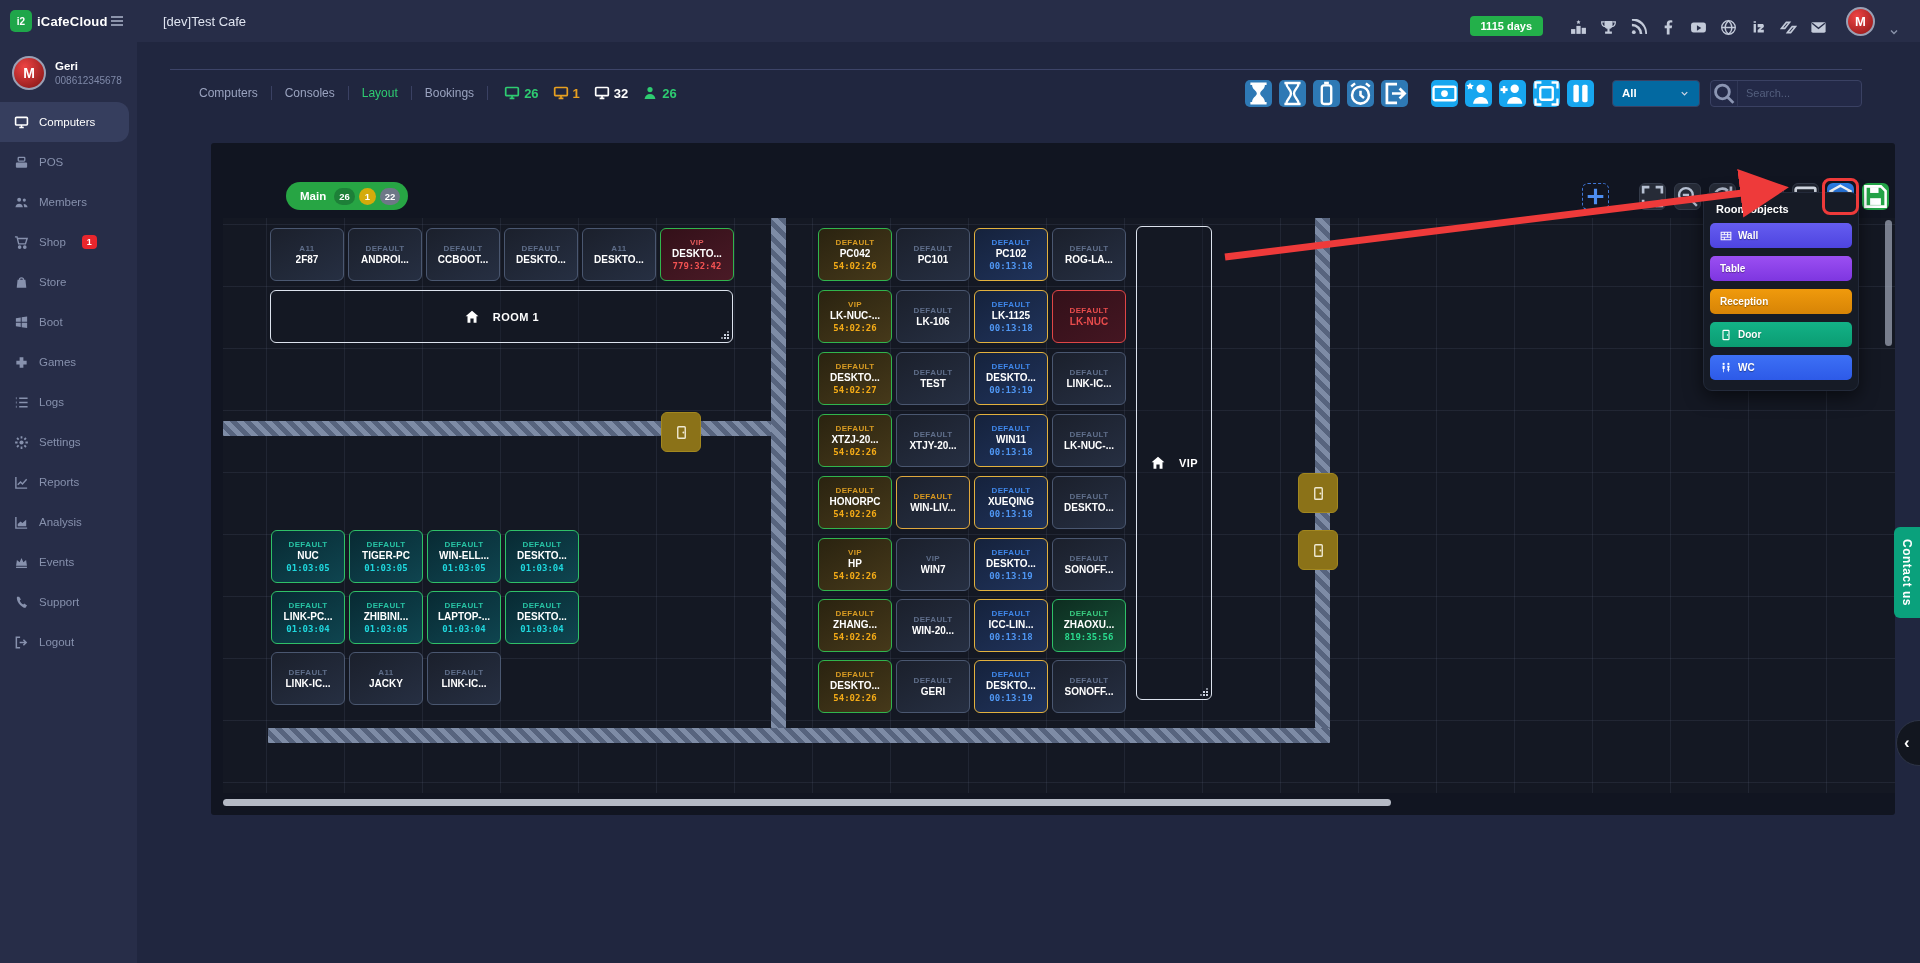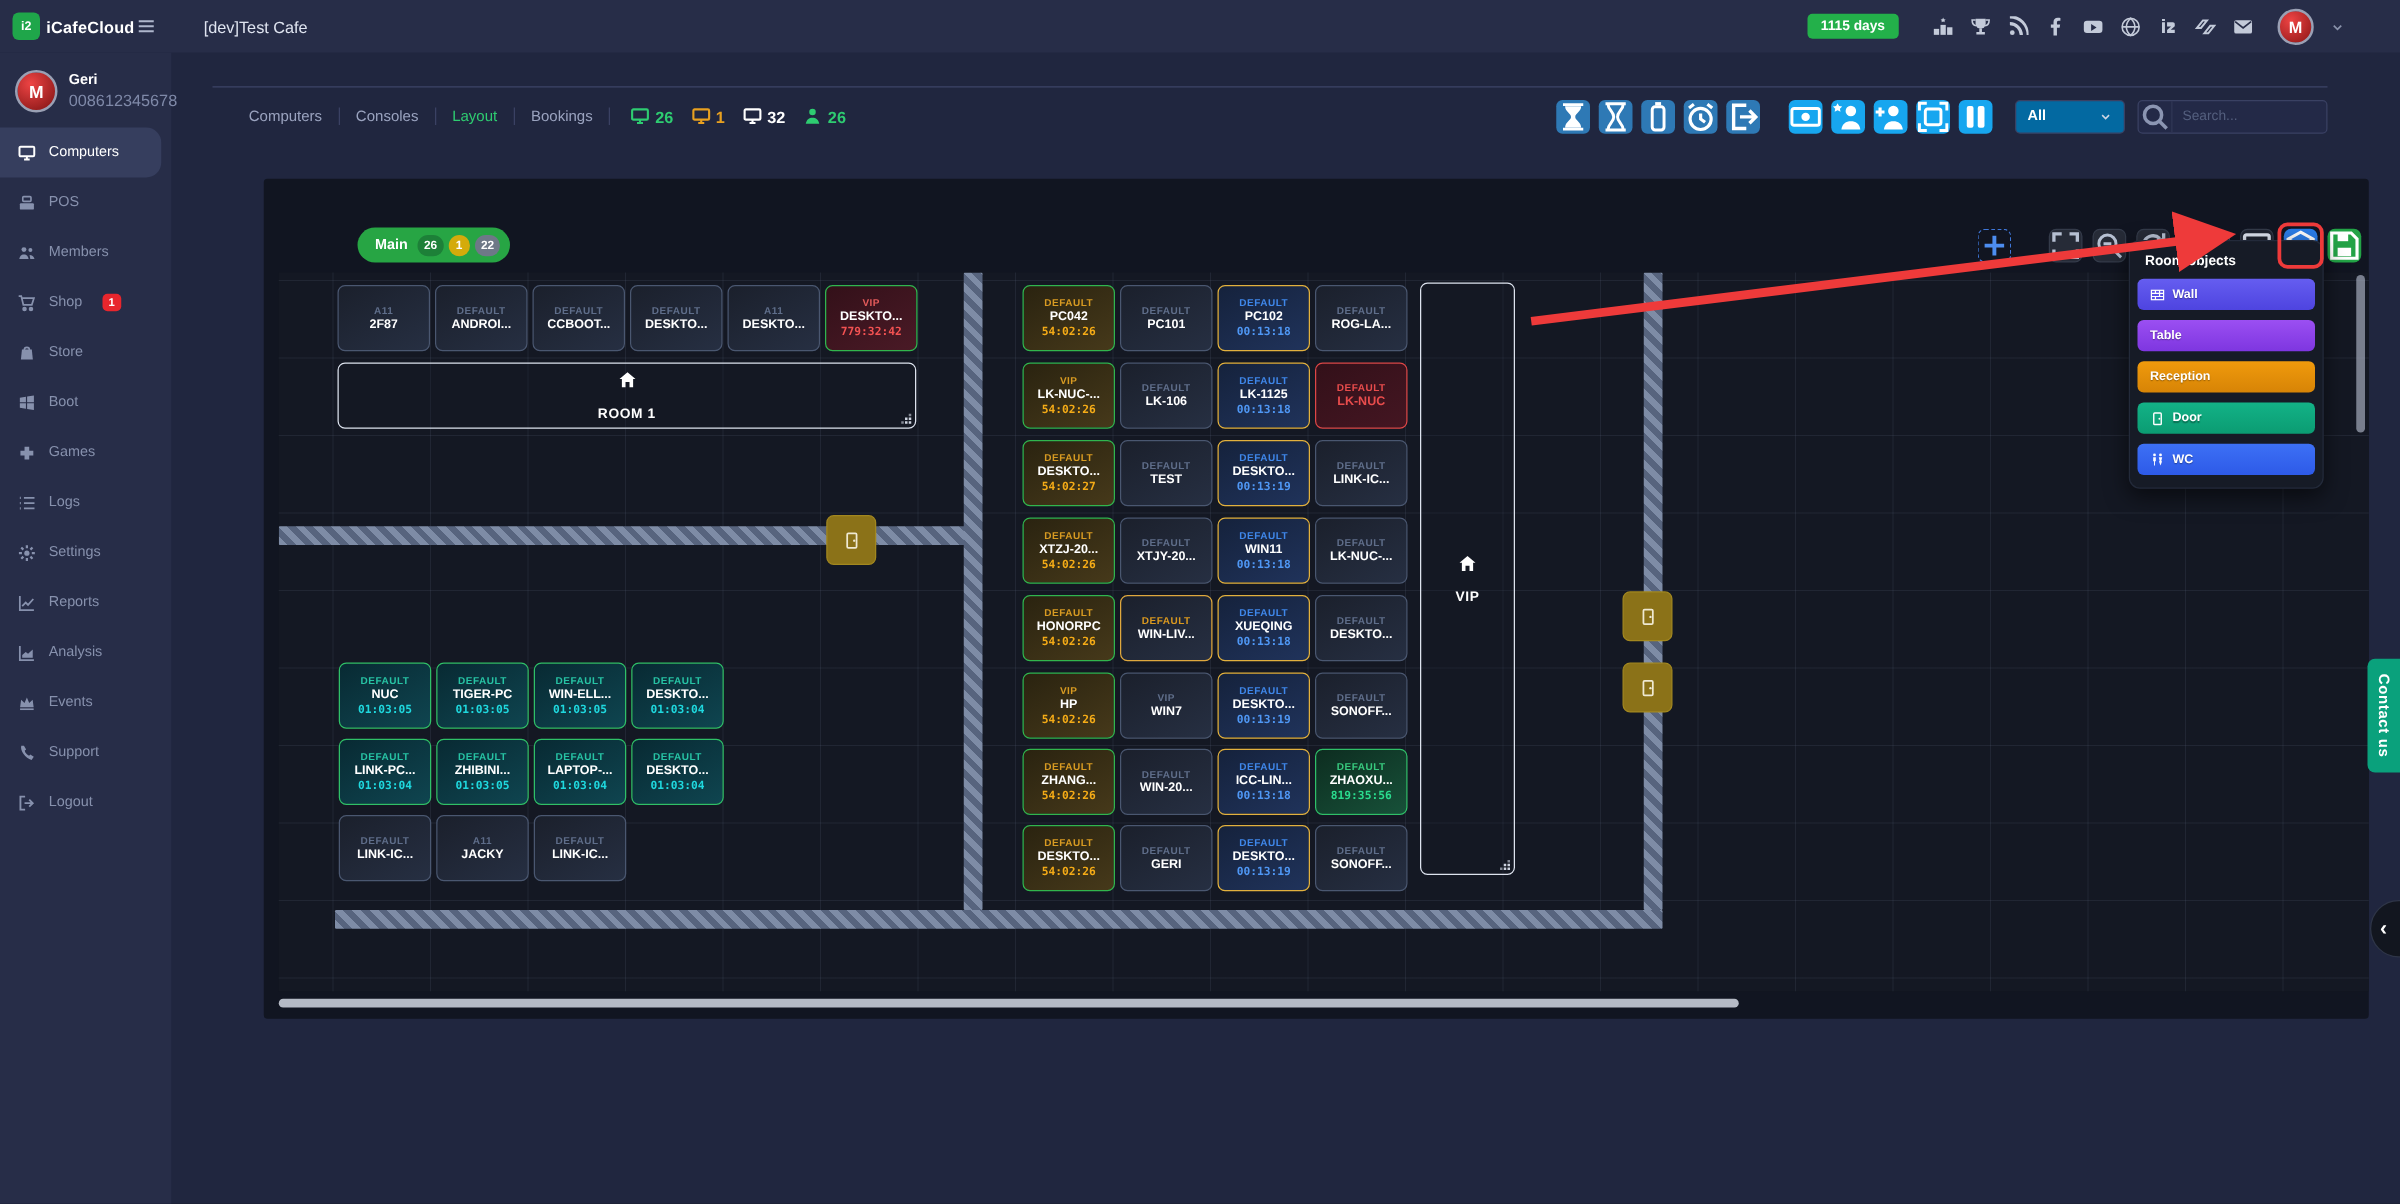--- a/index.html
+++ b/index.html
@@ -7,32 +7,32 @@
   body{position:relative;background:#20263f;font-family:"Liberation Sans",sans-serif;color:#e6eaf4;-webkit-font-smoothing:antialiased}
 
   
   .topbar{position:absolute;left:0;top:0;width:1920px;height:42px;background:#272d48;display:flex;align-items:center;z-index:30}
   .brand-area{width:137px;height:42px;display:flex;align-items:center;justify-content:space-between;padding:0 12px 0 10px;flex-shrink:0}
   .brand{display:flex;align-items:center;gap:5px}
   .brand-mark{width:22px;height:22px;border-radius:5px;background:#1fa64a;color:#fff;font-size:10px;font-weight:bold;display:flex;align-items:center;justify-content:center}
   .brand-text{font-size:13px;font-weight:bold;color:#fff;letter-spacing:.2px}
   .hamburger{width:16px;height:16px;color:#aeb6cc}
   .page-title{margin-left:26px;font-size:13px;color:#dfe4f0}
-  .topbar-right{margin-left:auto;display:flex;align-items:center;gap:13px;padding-right:44px}
+  .topbar-right{margin-left:auto;display:flex;align-items:flex-end;gap:13px;padding-right:20px}
   .days-badge{background:#23b04a;color:#fff;font-size:11px;font-weight:bold;border-radius:4px;padding:4px 11px;margin-right:14px}
   .tb-icon{width:17px;height:17px;color:#c3cad9;display:inline-flex}
   .tb-avatar{width:29px;height:29px;border-radius:50%;background:radial-gradient(circle at 35% 30%,#e44,#8c1515);border:2px solid #9aa0b4;color:#fff;font-weight:bold;font-size:13px;display:flex;align-items:center;justify-content:center;margin-left:6px}
   .tb-chev{width:12px;height:12px;color:#8a93ab}
 
   
   .sidebar{position:absolute;left:0;top:42px;width:137px;height:921px;background:#272d48;z-index:25}
   .user{display:flex;align-items:center;gap:9px;padding:14px 10px 12px 12px}
   .user-avatar{width:34px;height:34px;border-radius:50%;background:radial-gradient(circle at 35% 30%,#e44,#7d1212);border:2px solid #9aa0b4;color:#fff;font-weight:bold;font-size:14px;display:flex;align-items:center;justify-content:center;flex-shrink:0}
   .user-name{font-size:11.5px;font-weight:bold;color:#fff}
-  .user-phone{font-size:13px;color:#7f89a8;margin-top:3px}
+  .user-phone{font-size:10px;color:#7f89a8;margin-top:3px}
   .side-item{height:40px;display:flex;align-items:center;gap:10px;padding:0 10px 0 14px;color:#8791ad;font-size:11.5px;cursor:pointer;margin:0 8px 0 0}
   .side-item.active{background:#363e5e;border-radius:0 12px 12px 0;color:#fff}
   .si-icon{width:15px;height:15px;display:inline-flex;flex-shrink:0}
   .si-badge{background:#e8262d;color:#fff;font-size:9px;font-weight:bold;border-radius:4px;padding:2px 5px;margin-left:6px}
 
   
   .main{position:absolute;left:137px;top:42px;right:0;bottom:0}
   .card{position:absolute;left:33px;right:58px;top:27px;border-top:1px solid #3d4468}
   .card-header{height:46px;display:flex;align-items:center;padding-left:16px}
   .tab{padding:0 13px;font-size:12px;color:#9aa3bf;border-right:1px solid #3a4163;line-height:14px;cursor:pointer}
@@ -73,21 +73,21 @@
   .v-success{background:#23a346;color:#fff}
   .ctl-div{width:1px;height:22px;background:#39405a;margin-left:12px}
   .ctl-wrap{position:relative;display:inline-flex;margin-left:8px}
   .ctl-wrap .ctl{margin-left:0}
   .red-ring{position:absolute;inset:-5px;border:3px solid #ee3a3a;border-radius:8px;pointer-events:none;z-index:55}
 
   
   .canvas{position:relative;margin-left:12px;width:1672px;height:575px;background:#141823;background-image:linear-gradient(to right,rgba(125,140,170,.12) 1px,transparent 1px),linear-gradient(to bottom,rgba(125,140,170,.12) 1px,transparent 1px);background-size:78px 62px;background-position:43px 6px;overflow:hidden}
   .wall{position:absolute;background:repeating-linear-gradient(45deg,#7e8ca6 0 5px,#57647e 5px 10px);border-radius:1px}
   .room{position:absolute;border:1.5px solid #dde3ee;border-radius:6px;background:rgba(18,22,34,.25);display:flex;align-items:center;justify-content:center}
-  .room-label{display:flex;flex-direction:column;align-items:center;gap:13px;color:#fff;font-size:11px;font-weight:bold;letter-spacing:.5px}
+  .room-label{display:flex;flex-direction:row;align-items:center;gap:13px;color:#fff;font-size:11px;font-weight:bold;letter-spacing:.5px}
   .room-label .hic{width:16px;height:16px;color:#fff}
   .rz{position:absolute;right:3px;bottom:3px;width:9px;height:9px}
   .rz::after{content:"";position:absolute;width:2px;height:2px;background:#cdd3e0;right:0;bottom:0;box-shadow:-3px 0 #cdd3e0,0 -3px #cdd3e0,-6px 0 rgba(205,211,224,.6),0 -6px rgba(205,211,224,.6),-3px -3px #cdd3e0}
   .door-obj{position:absolute;width:40px;height:40px;background:#8b7218;border:1px solid #a2871f;border-radius:6px;display:flex;align-items:center;justify-content:center;color:#efe9d2}
   .door-obj svg{width:15px;height:15px}
 
   .tile{position:absolute;width:74px;height:53px;border:1px solid #4a5770;border-radius:6px;display:flex;flex-direction:column;align-items:center;justify-content:center;gap:1px;cursor:pointer}
   .tile .g{font-size:8px;font-weight:bold;letter-spacing:.4px;color:#5f6e8a;line-height:9px}
   .tile .n{font-size:10px;font-weight:bold;color:#fff;max-width:66px;white-space:nowrap;overflow:hidden;line-height:12px}
   .tile .tm{font-family:"DejaVu Sans Mono",monospace;font-size:9px;font-weight:bold;line-height:10px}

